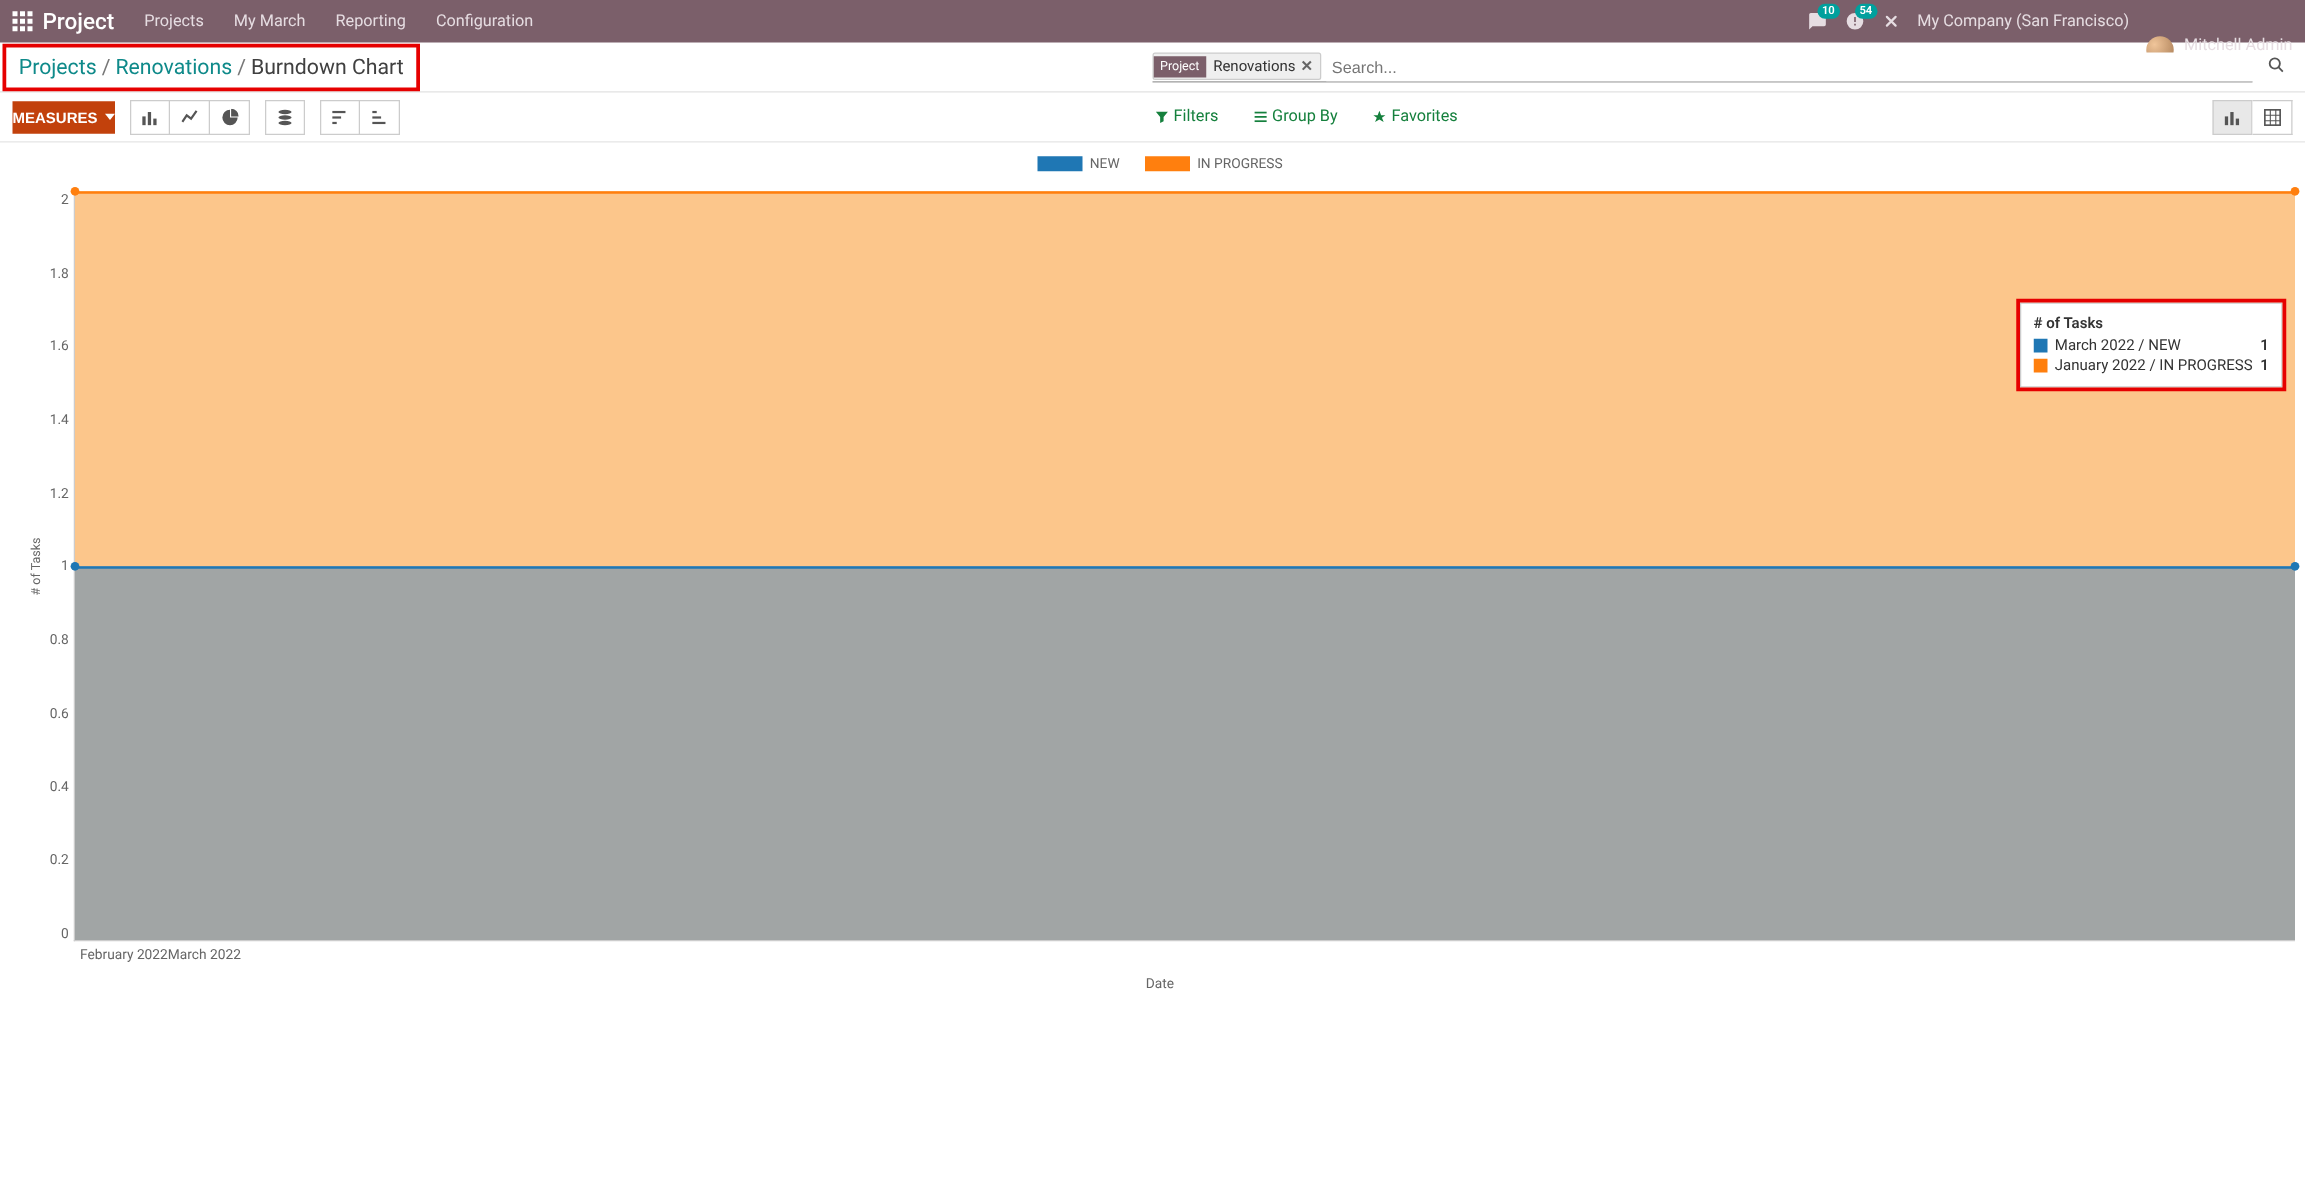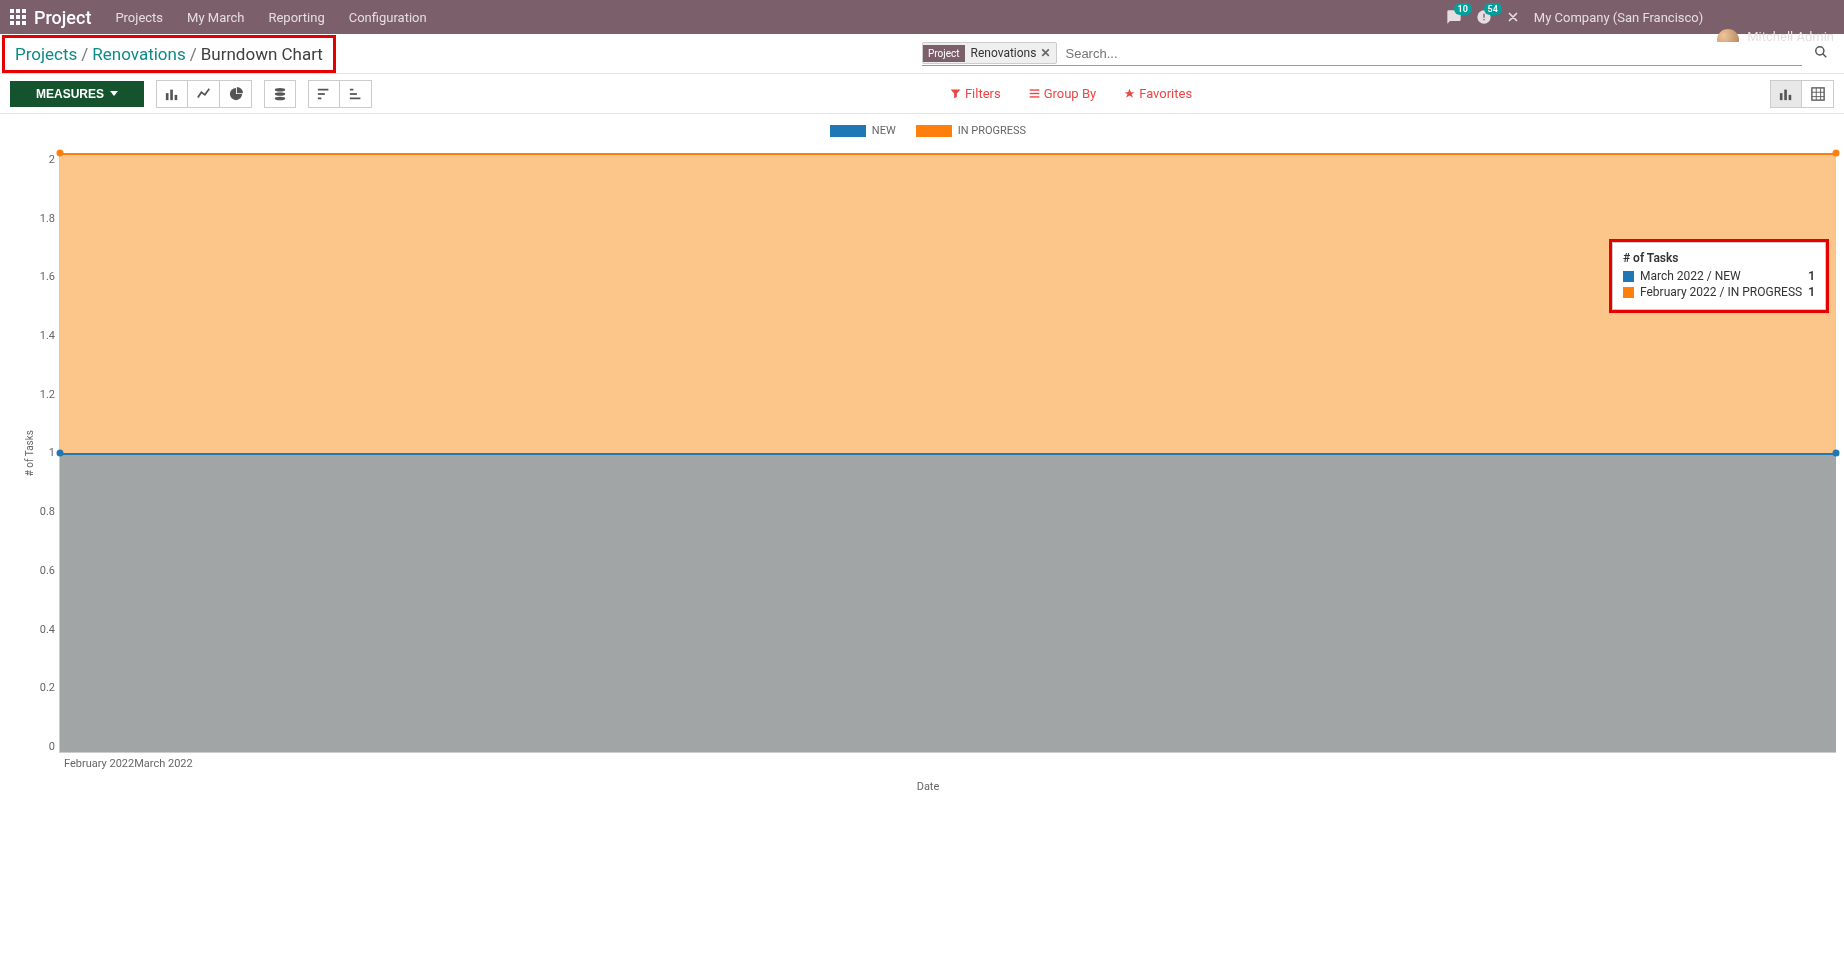--- a/index.html
+++ b/index.html
@@ -30,29 +30,29 @@
 .search-pills { display:flex; align-items:center; border:1px solid #ccc; background:#efefef; border-radius:2px; padding:0; }
 .search-pill-cat { background:#7b5f6a; color:#fff; font-size:10px; padding:3px 5px; }
 .search-pill-val { font-size:12px; padding:3px 6px; color:#333; display:flex; align-items:center; gap:4px; }
 .search-pill-x { cursor:pointer; color:#666; font-weight:bold; }
 .search-input { flex:1; border:none; outline:none; font-size:13px; padding:4px; }
 .search-wrap { flex:1; display:flex; align-items:center; border-bottom:1px solid #9b9b9b; gap:4px;}
 .search-icon { color:#666; cursor:pointer; padding:0 4px; }
 
 
 .toolbar { display:flex; align-items:center; height:40px; padding:0 10px; border-bottom:1px solid #e5e5e5; }
-.btn-measures { background:#14532d; color:#fff; border:none; padding:6px 26px; font-size:12px; font-weight:600; cursor:pointer; display:flex; align-items:center; gap:6px; }
+.btn-measures { background:#c2410c; color:#fff; border:none; padding:6px 0; font-size:12px; font-weight:600; cursor:pointer; display:flex; align-items:center; gap:6px; }
 .btn-measures::after { content:""; border-left:4px solid transparent; border-right:4px solid transparent; border-top:5px solid #fff; }
 .btn-icon-group { display:flex; margin-left:12px; gap:0; }
 .btn-icon { width:32px; height:28px; border:1px solid #ccc; background:#fff; display:flex; align-items:center; justify-content:center; cursor:pointer; color:#555; }
 .btn-icon + .btn-icon { border-left:none; }
 .btn-icon svg { width:14px; height:14px; fill:currentColor; }
 
 .search-options { margin:0 auto; display:flex; gap:28px; }
-.search-opt { display:flex; align-items:center; gap:4px; color:#ef4444; font-size:13px; cursor:pointer; }
+.search-opt { display:flex; align-items:center; gap:4px; color:#15803d; font-size:13px; cursor:pointer; }
 .search-opt svg { width:11px; height:11px; fill:currentColor; }
 
 .view-switch { display:flex; gap:0; }
 .view-switch .btn-icon.active { background:#e8e8e8; }
 
 
 .chart-region { position:relative; padding:10px 8px 0 20px; }
 .chart-legend-top { display:flex; justify-content:center; gap:20px; font-size:11px; color:#666; margin-bottom:16px; }
 .lg-item { display:flex; align-items:center; gap:6px; }
 .lg-swatch { width:36px; height:12px; }
@@ -304,17 +304,17 @@
 
   <div class="tooltip-card">
     <div class="tooltip-title"># of Tasks</div>
     <div class="tooltip-row">
       <span class="sq" style="background:#1f77b4"></span>
       <span>March 2022 / NEW</span>
       <span class="val">1</span>
     </div>
     <div class="tooltip-row">
       <span class="sq" style="background:#ff7f0e"></span>
-      <span>February 2022 / IN PROGRESS</span>
+      <span>January 2022 / IN PROGRESS</span>
       <span class="val">1</span>
     </div>
   </div>
 </div>
 
 </body></html>

